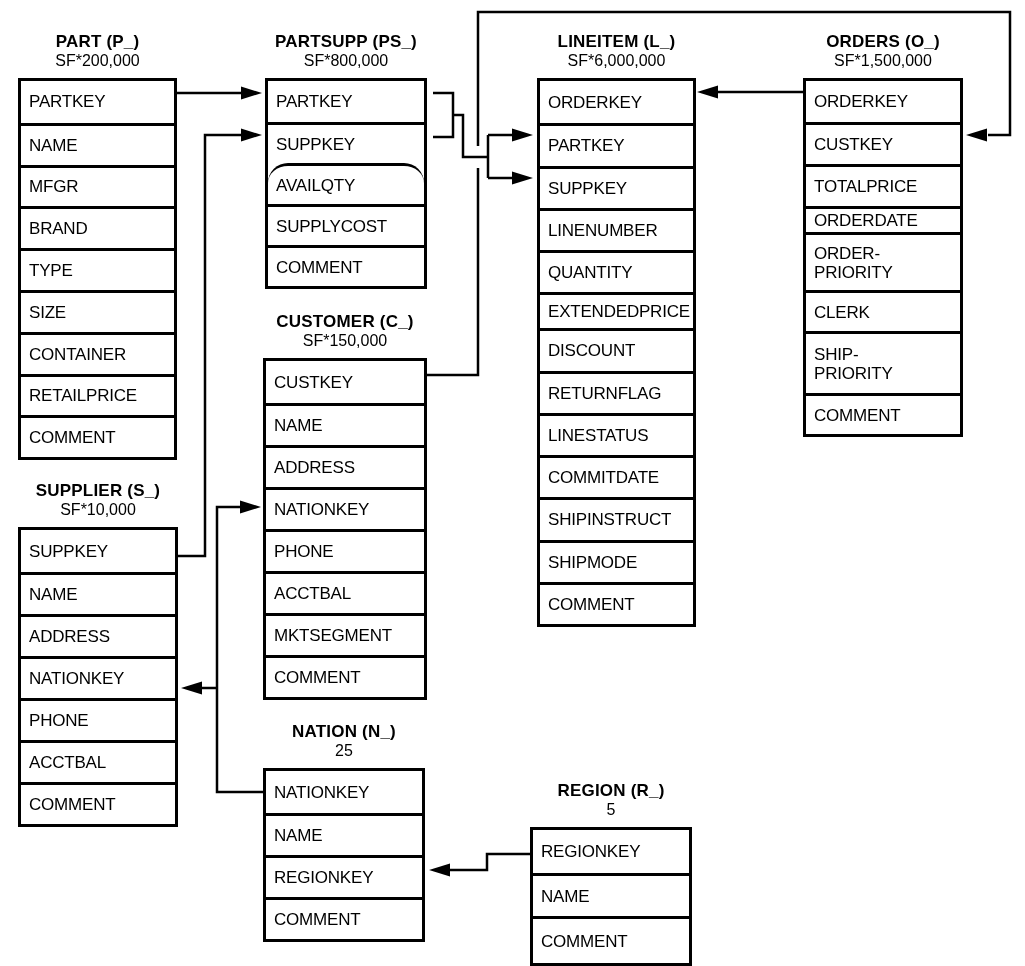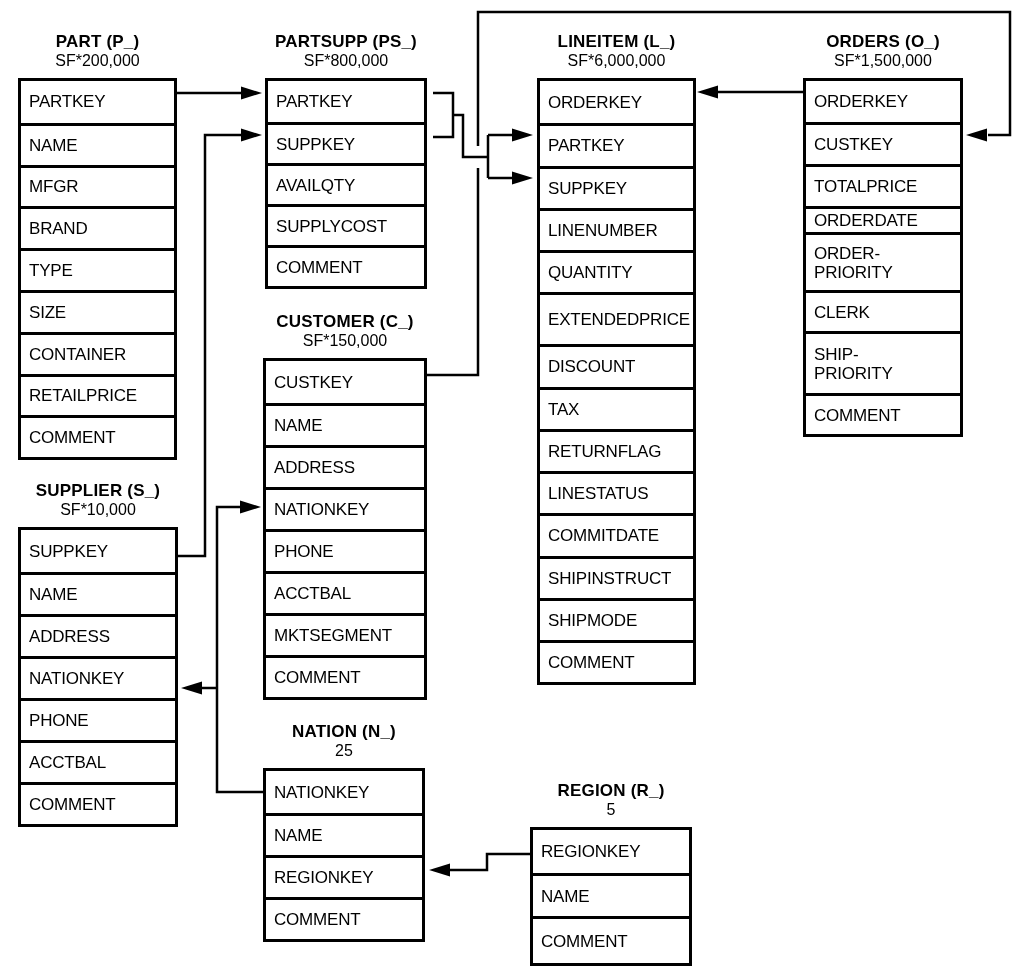--- a/index.html
+++ b/index.html
@@ -99,21 +99,21 @@
     <div class="table-comp" style="left: 265px; top: 32px; width: 162px;">
       <div class="ttitle">PARTSUPP (PS_)</div>
       <div class="tcard">SF*800,000</div>
       <div class="tbox">
         <div class="trow" style="height: 41px;">
           <span>PARTKEY</span>
         </div>
         <div class="trow" style="height: 41px;">
           <span>SUPPKEY</span>
         </div>
-        <div class="trow" style="height: 41px;">
+        <div class="trow" style="height: 41px; border-radius: 20px;">
           <span>AVAILQTY</span>
         </div>
         <div class="trow" style="height: 41px;">
           <span>SUPPLYCOST</span>
         </div>
         <div class="trow" style="height: 41px;">
           <span>COMMENT</span>
         </div>
       </div>
     </div>
@@ -159,28 +159,25 @@
         </div>
         <div class="trow" style="height: 42.25px;">
           <span>SUPPKEY</span>
         </div>
         <div class="trow" style="height: 42.25px;">
           <span>LINENUMBER</span>
         </div>
         <div class="trow" style="height: 42.25px;">
           <span>QUANTITY</span>
         </div>
-        <div class="trow" style="height: 52px;">
+        <div class="trow" style="height: 36px;">
           <span>EXTENDEDPRICE</span>
         </div>
         <div class="trow" style="height: 42.25px;">
           <span>DISCOUNT</span>
-        </div>
-        <div class="trow" style="height: 42.25px;">
-          <span>TAX</span>
         </div>
         <div class="trow" style="height: 42.25px;">
           <span>RETURNFLAG</span>
         </div>
         <div class="trow" style="height: 42.25px;">
           <span>LINESTATUS</span>
         </div>
         <div class="trow" style="height: 42.25px;">
           <span>COMMITDATE</span>
         </div>

